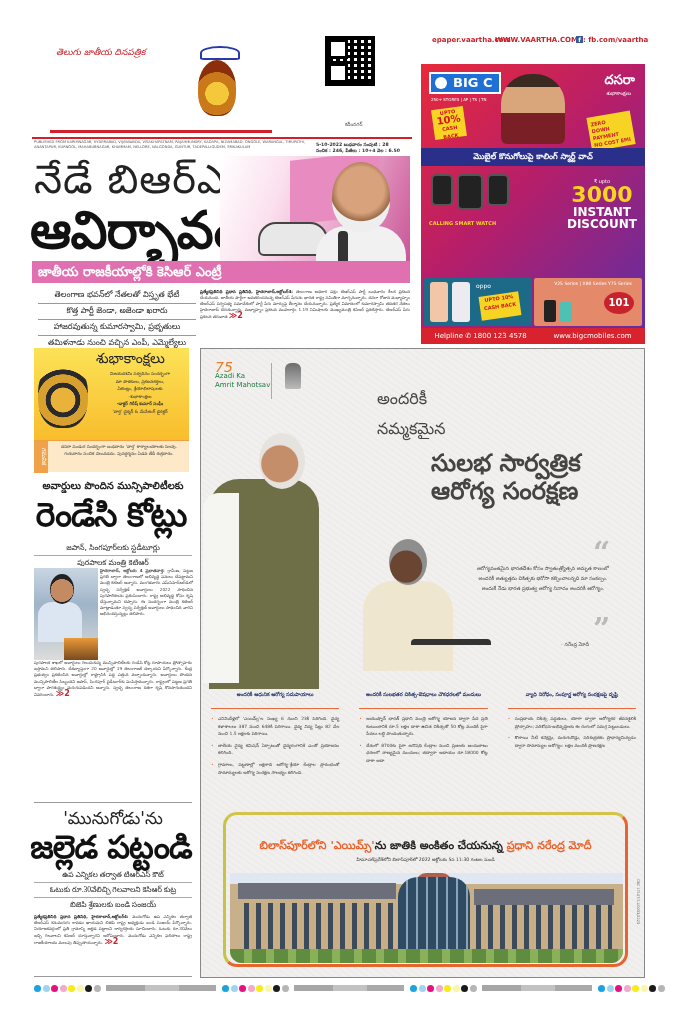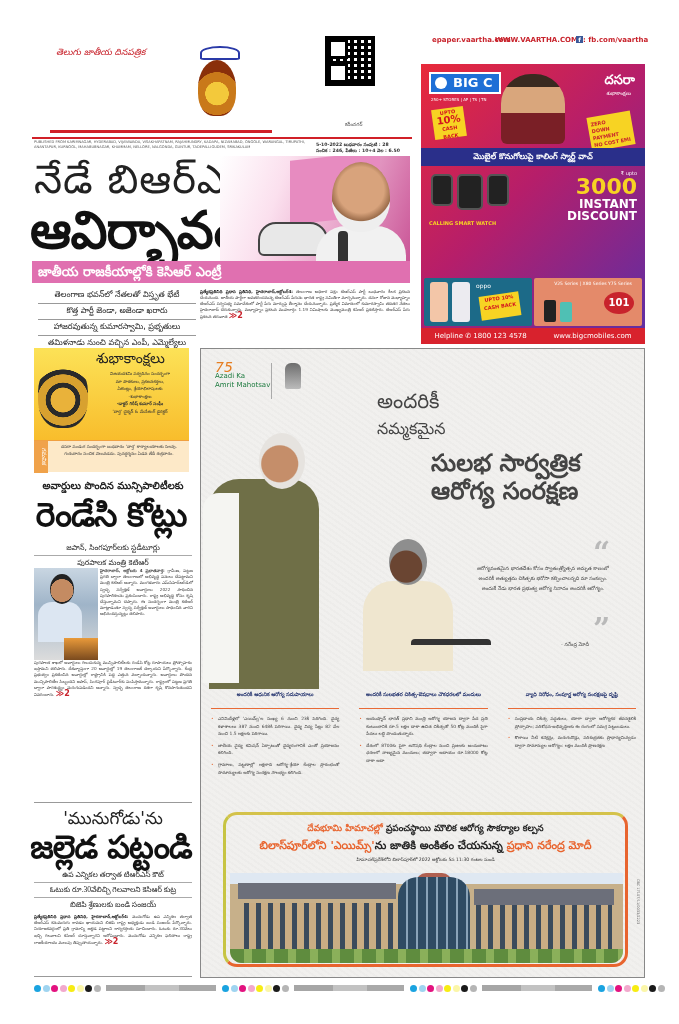--- a/index.html
+++ b/index.html
@@ -35,21 +35,21 @@
   .bigc-stores { position: absolute; left: 10px; top: 33px; font-size: 4px; color: #fff; }
   .cashback-badge { position: absolute; background: #f7d323; color: #d3131f; font-weight: bold; text-align: center; transform: rotate(-8deg); }
   .dasara { position: absolute; right: 10px; top: 8px; color: #fff; font-weight: bold; font-size: 13px; }
   .dasara-sub { position: absolute; right: 14px; top: 26px; color: #fff; font-size: 5px; }
   .zero-down { position: absolute; right: 12px; top: 50px; width: 44px; height: 34px; background: #f7d323; transform: rotate(-10deg); color:#c8232c; font-size: 5px; font-weight: bold; padding: 4px 3px; line-height: 7px; }
   .man { position: absolute; left: 80px; top: 10px; width: 64px; height: 70px; border-radius: 30px 30px 6px 6px; background: linear-gradient(#3a2a20 0 18%, #d9a67c 19% 55%, #7a1f26 56%); }
   .ad-strip { position: absolute; left: 0; top: 84px; width: 224px; height: 18px; background: #2a2f8a; color: #fff; font-size: 8px; font-weight: bold; text-align: center; line-height: 18px; }
   .watch-row { position: absolute; left: 0; top: 102px; width: 224px; height: 66px; }
   .watch { position: absolute; top: 8px; width: 22px; height: 32px; border-radius: 5px; background: #222; border: 2px solid #555; }
   .watch-label { position: absolute; left: 8px; top: 54px; font-size: 5px; color: #f7d323; font-weight: bold; }
-  .discount-box { position: absolute; right: 8px; top: 4px; color: #fff; text-align: right; }
+  .discount-box { position: absolute; right: 8px; top: 12px; color: #fff; text-align: center; }
   .discount-box .amt { font-size: 22px; font-weight: bold; color: #f7d323; line-height: 22px; }
   .discount-box .lbl { font-size: 12px; font-weight: bold; line-height: 12px; }
   .tv-panel { position: absolute; left: 3px; top: 166px; width: 218px; height: 44px; background: #fff; border: 1px solid #ccc; }
   .tv-screens { position: absolute; left: 3px; top: 3px; width: 56px; height: 38px; background: linear-gradient(90deg, #2b6de0, #8d3ad1, #e2327c); }
   .tv-offer { position: absolute; left: 62px; top: 3px; font-size: 6px; color: #e3213b; font-weight: bold; font-style: italic; }
   .tv-speaker { position: absolute; left: 130px; top: 2px; font-size: 4px; font-weight: bold; color:#222; }
   .tv-price { position: absolute; left: 130px; top: 11px; font-size: 9px; font-weight: bold; color: #e3213b; }
   .tv-price s { color: #e3213b; margin-right: 4px; }
   .tv-zero { position: absolute; left: 62px; top: 14px; font-size: 6px; font-weight: bold; color: #e3213b; }
   .tv-75 { position: absolute; left: 62px; top: 27px; font-size: 6px; font-weight: bold; color: #e3213b; }
@@ -111,21 +111,21 @@
   .s3-body { left: 34px; top: 914px; width: 158px; font-size: 4.2px; line-height: 6.2px; color: #444; text-align: justify; }
   .s3-body b { color: #111; }
 
   
   .gov-ad { left: 200px; top: 348px; width: 445px; height: 630px; background: #f1f0ee; border: 1px solid #888; overflow: hidden;
             background-image: repeating-linear-gradient(35deg, rgba(0,0,0,0.015) 0 2px, transparent 2px 5px); }
   .azadi { position: absolute; left: 14px; top: 14px; font-size: 8px; color: #e67e22; line-height: 9px; }
   .azadi .az-sub { color: #1c7a3e; font-size: 7px; }
   .azadi-divider { position: absolute; left: 70px; top: 14px; width: 1px; height: 36px; background: #aaa; }
   .emblem { position: absolute; left: 84px; top: 14px; width: 16px; height: 26px; background: linear-gradient(#6d6d6d, #bbb); border-radius: 6px 6px 2px 2px; }
-  .gov-h1 { position: absolute; left: 176px; top: 40px; font-size: 20px; color: #444; }
+  .gov-h1 { position: absolute; left: 176px; top: 40px; font-size: 16px; color: #444; }
   .gov-h2 { position: absolute; left: 176px; top: 70px; font-size: 16px; color: #444; }
   .gov-h3 { position: absolute; left: 230px; top: 100px; font-size: 24px; font-weight: bold; color: #444; }
   .gov-h4 { position: absolute; left: 230px; top: 128px; font-size: 24px; font-weight: bold; color: #444; }
   .pm-figure { position: absolute; left: 2px; top: 80px; width: 130px; height: 258px; }
   .pm-head { position: absolute; left: 56px; top: 4px; width: 46px; height: 56px; border-radius: 50%; background: radial-gradient(circle at 45% 55%, #c58e6a 0 45%, #e6e3df 48%); }
   .pm-vest { position: absolute; left: 6px; top: 50px; width: 110px; height: 210px; background: #6f6f47; border-radius: 30px 30px 0 0; }
   .pm-shirt { position: absolute; left: 0; top: 64px; width: 36px; height: 190px; background: #f5f5f2; border-radius: 16px 0 0 0; }
   .man2 { position: absolute; left: 150px; top: 190px; width: 110px; height: 150px; }
   .man2-head { position: absolute; left: 38px; top: 0; width: 38px; height: 46px; border-radius: 50%; background: radial-gradient(circle at 45% 60%, #6a4532 0 45%, #8e8e8e 48%); }
   .man2-body { position: absolute; left: 12px; top: 42px; width: 90px; height: 90px; background: #efe6cf; border-radius: 30px 30px 0 0; }
@@ -356,21 +356,20 @@
     <div class="gov-col">
       <h4>వ్యాధి నిరోధం, సంపూర్ణ ఆరోగ్య సంరక్షణపై దృష్టి</h4>
       <ul>
         <li>సంప్రదాయ చికిత్స పద్ధతులు, యోగా ద్వారా ఆరోగ్యకర జీవనశైలికి ప్రోత్సాహం; పరిశోధన-అభివృద్ధిలకు ఈ రంగంలో సమగ్ర పెట్టుబడులు.</li>
         <li>కొలాయి నీటి కనెక్షన్లు, మరుగుదొడ్లు, పరిశుభ్రతకు ప్రాధాన్యమివ్వడం ద్వారా సామాన్యుల ఆరోగ్యం: లక్షల మందికి ప్రాణరక్షణ</li>
       </ul>
     </div>
   </div>
 
   <div class="aiims-box">
-    <div class="aiims-l1"><span class="or">దేవభూమి హిమాచల్</span><span>లో ప్రపంచస్థాయి మౌలిక ఆరోగ్య సౌకర్యాల కల్పన</span></div>
     <div class="aiims-l2"><span class="or">బిలాస్‌పూర్‌లోని 'ఎయిమ్స్'</span><span>ను జాతికి అంకితం చేయనున్న </span><span class="or">ప్రధాని నరేంద్ర మోదీ</span></div>
     <div class="aiims-l3">హిమాచల్‌ప్రదేశ్‌లోని బిలాస్‌పూర్‌లో 2022 అక్టోబరు 5న 11:30 గంటల నుండి</div>
     <div class="building">
       <div class="bld-roof" style="left:8px;width:158px;"></div>
       <div class="bld-windows" style="left:14px;width:150px;"></div>
       <div class="bld-dome"></div>
       <div class="bld-tower"></div>
       <div class="bld-roof" style="left:244px;width:140px;top:16px;"></div>
       <div class="bld-windows" style="left:246px;width:136px;top:32px;"></div>
       <div class="bld-trees"></div>

